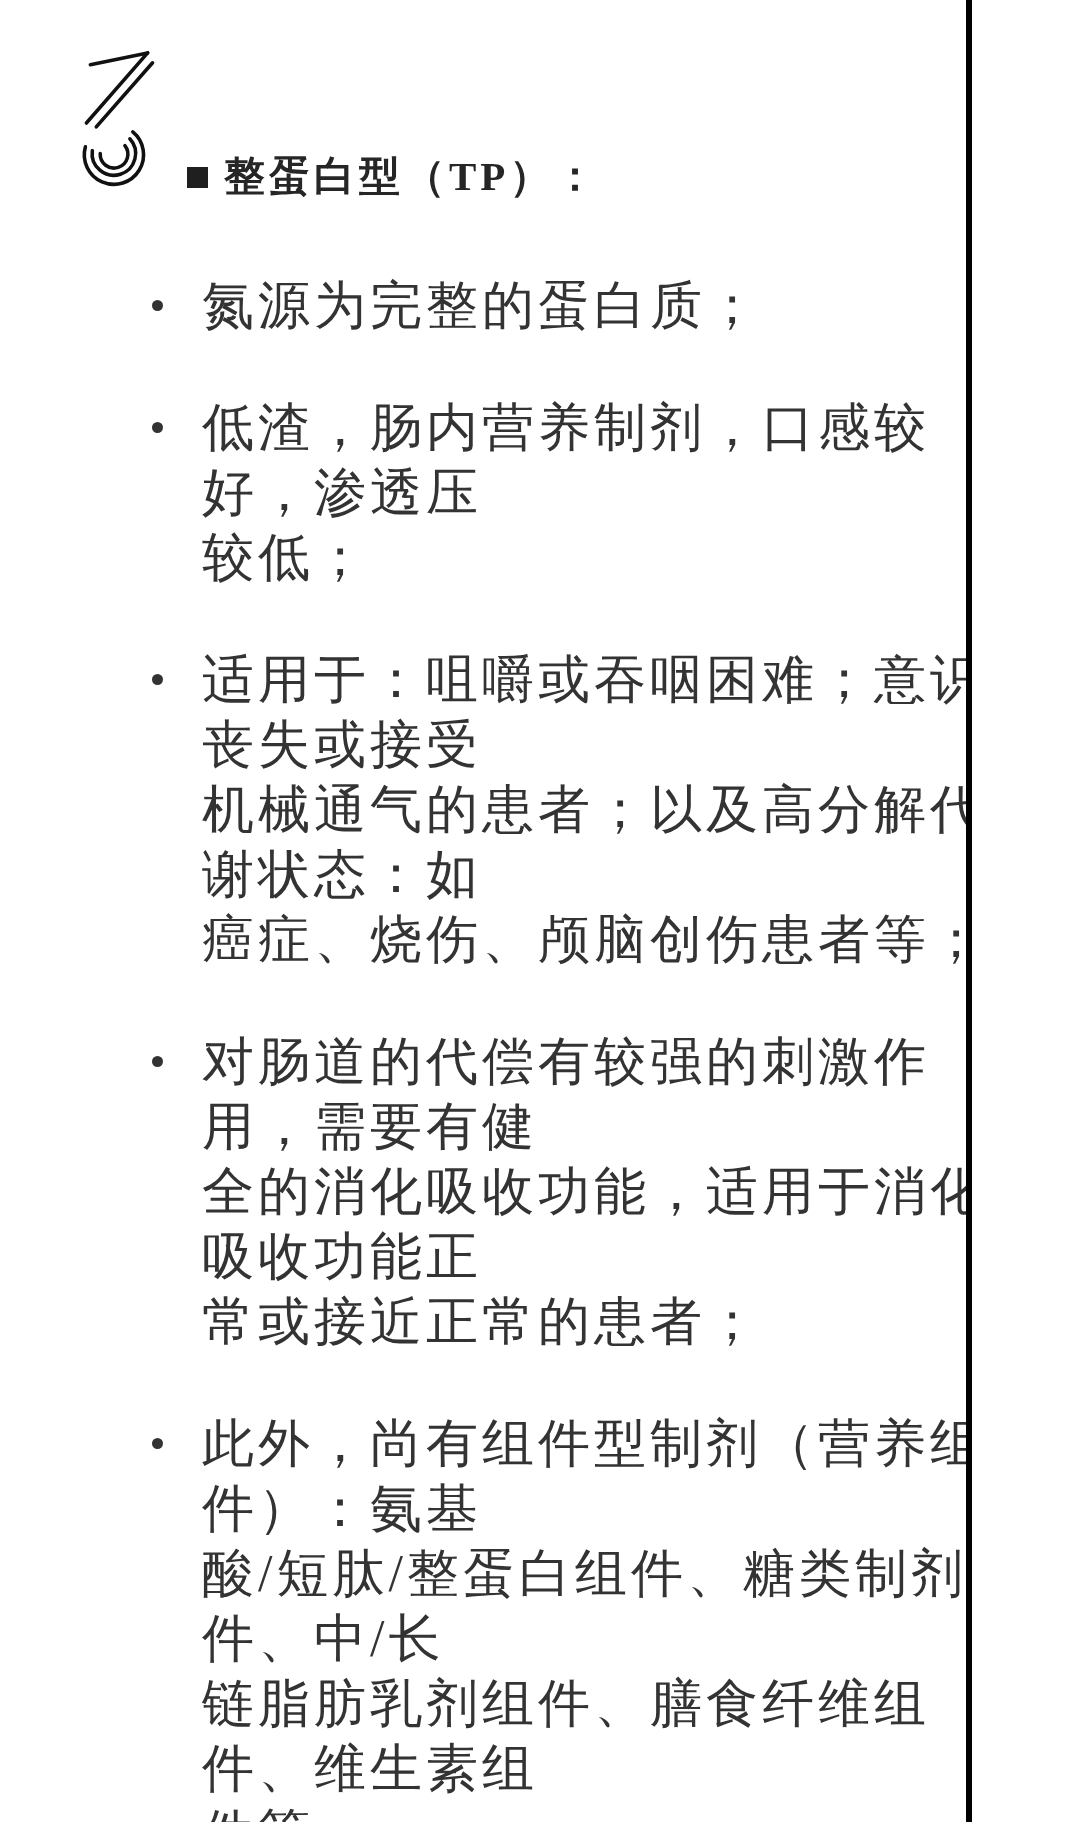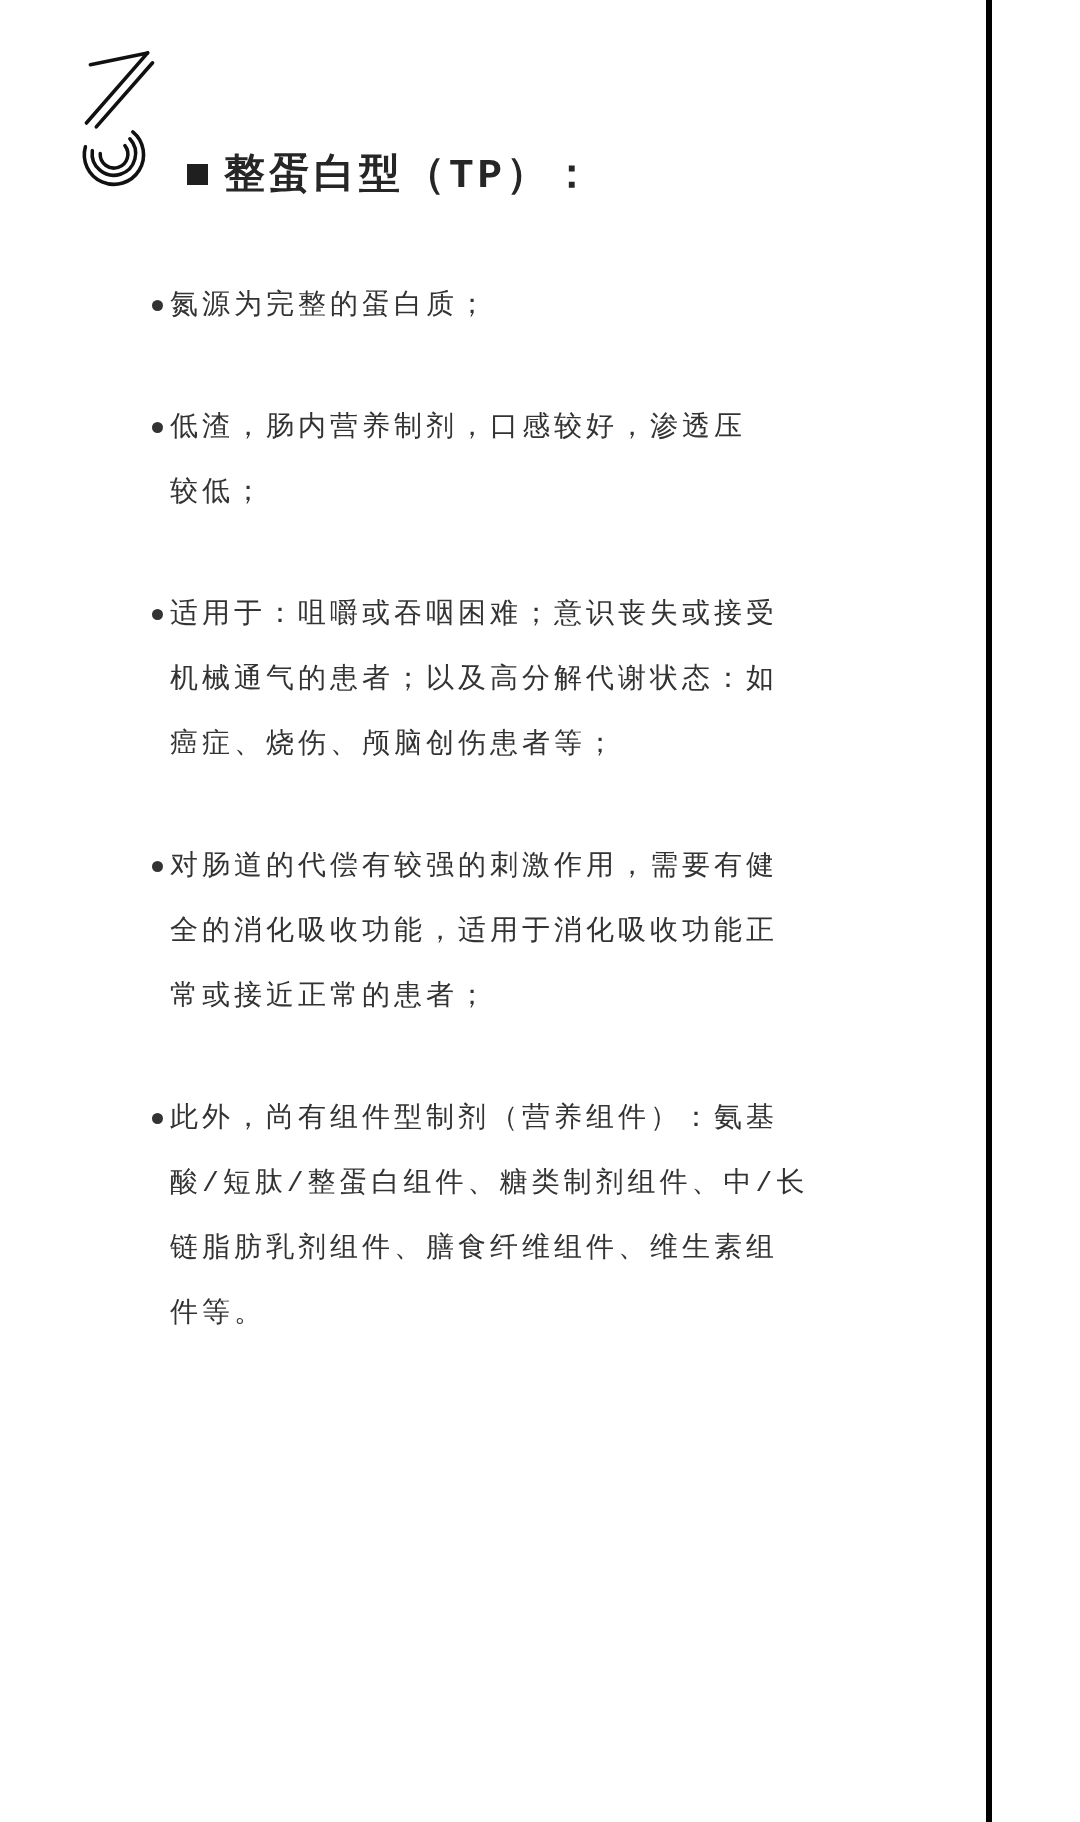--- a/index.html
+++ b/index.html
@@ -5,22 +5,21 @@
   html, body {
     margin: 0;
     padding: 0;
   }
   .page {
     position: relative;
     width: 972px;
     height: 1822px;
     background: #ffffff;
     overflow: hidden;
-    font-family: Liberation Mono, monospace;
-    padding-left: 20px;
+    font-family: Liberation Serif, serif;
   }
   
   .numeral {
     position: absolute;
     left: 78px;
     top: 44px;
     width: 80px;
     height: 158px;
   }
   .numeral path {
@@ -60,26 +59,27 @@
     padding: 0;
     list-style: none;
   }
   .bullets li {
     position: relative;
     width: 860px;
     margin: 0 0 57px 0;
   }
   .li-text {
     display: block;
-    font-size: 28px;
+    font-size: 52px;
     line-height: 65px;
     letter-spacing: 4px;
     color: #333333;
     white-space: pre-wrap;
     text-align: left;
+    margin-left: 32px;
   }
   .dot {
     position: absolute;
     left: -18px;
     top: 27px;
     width: 11px;
     height: 11px;
     border-radius: 50%;
     background: #333333;
   }

